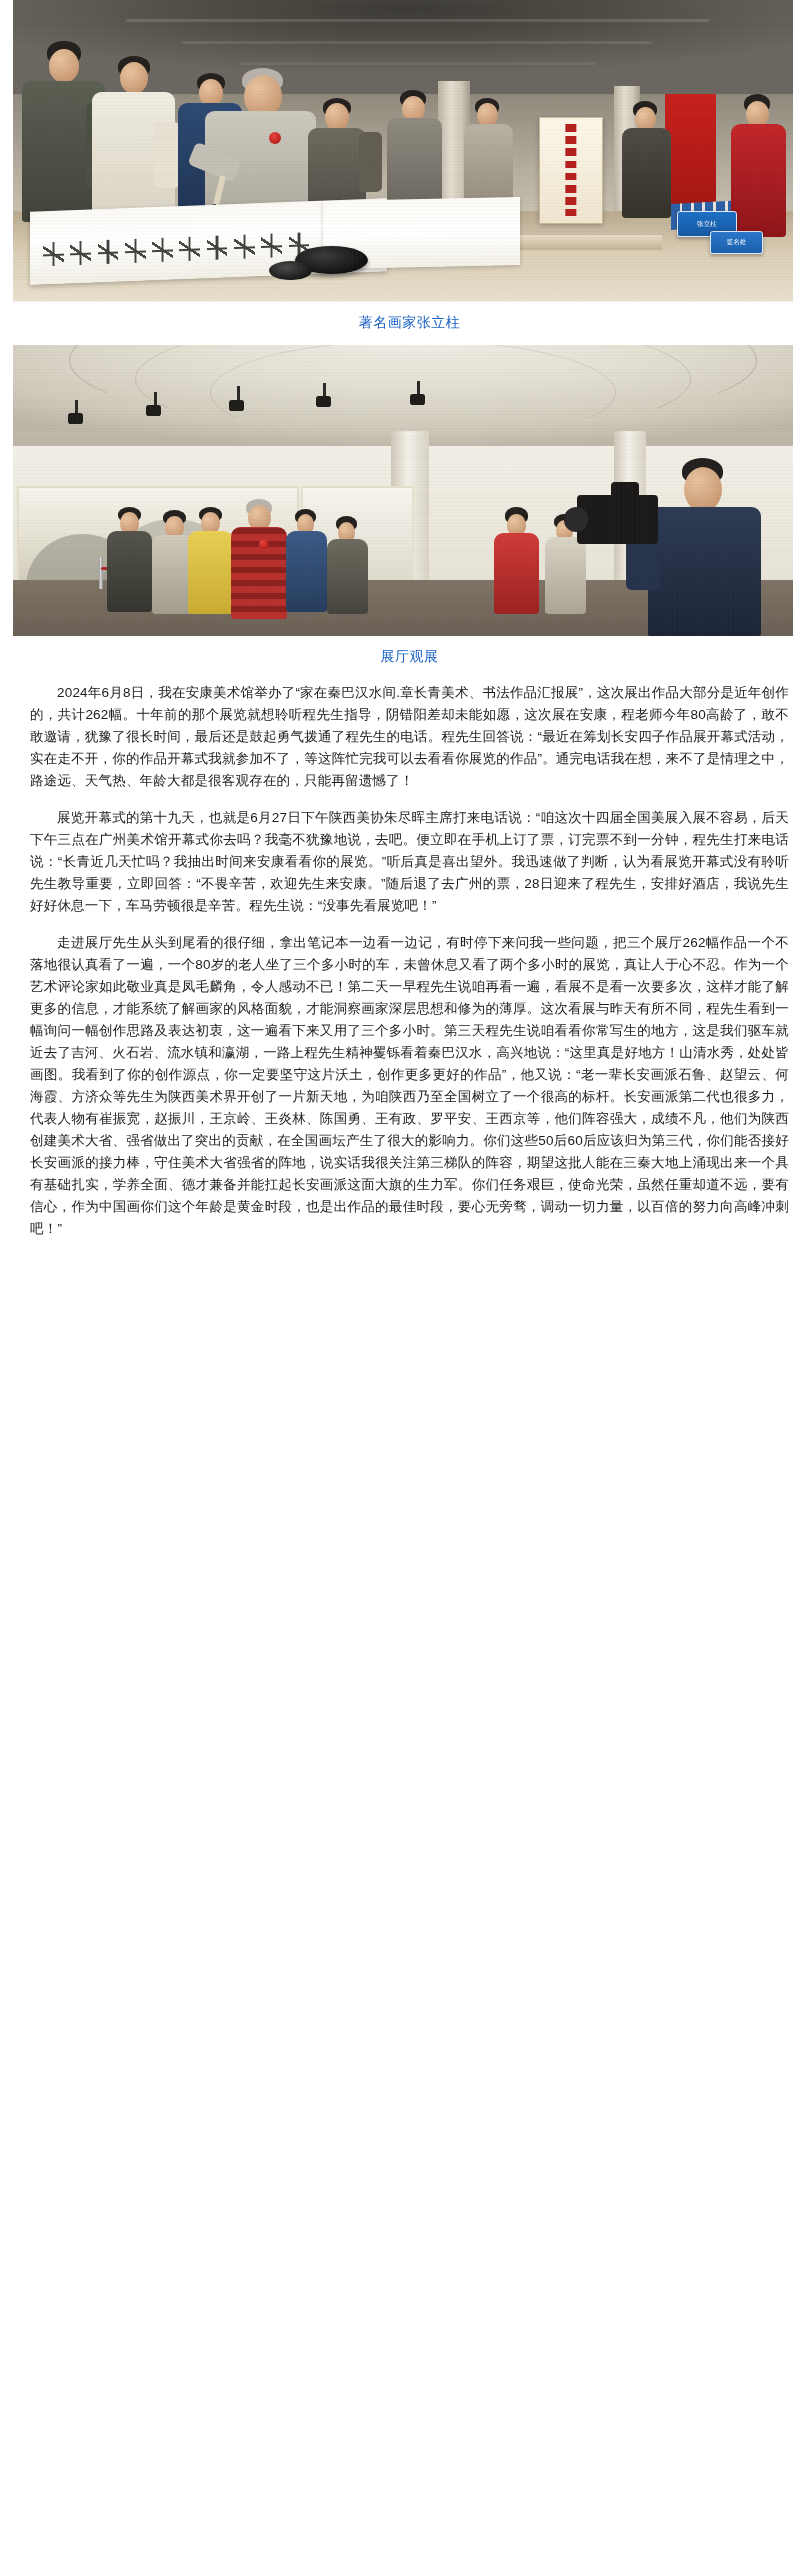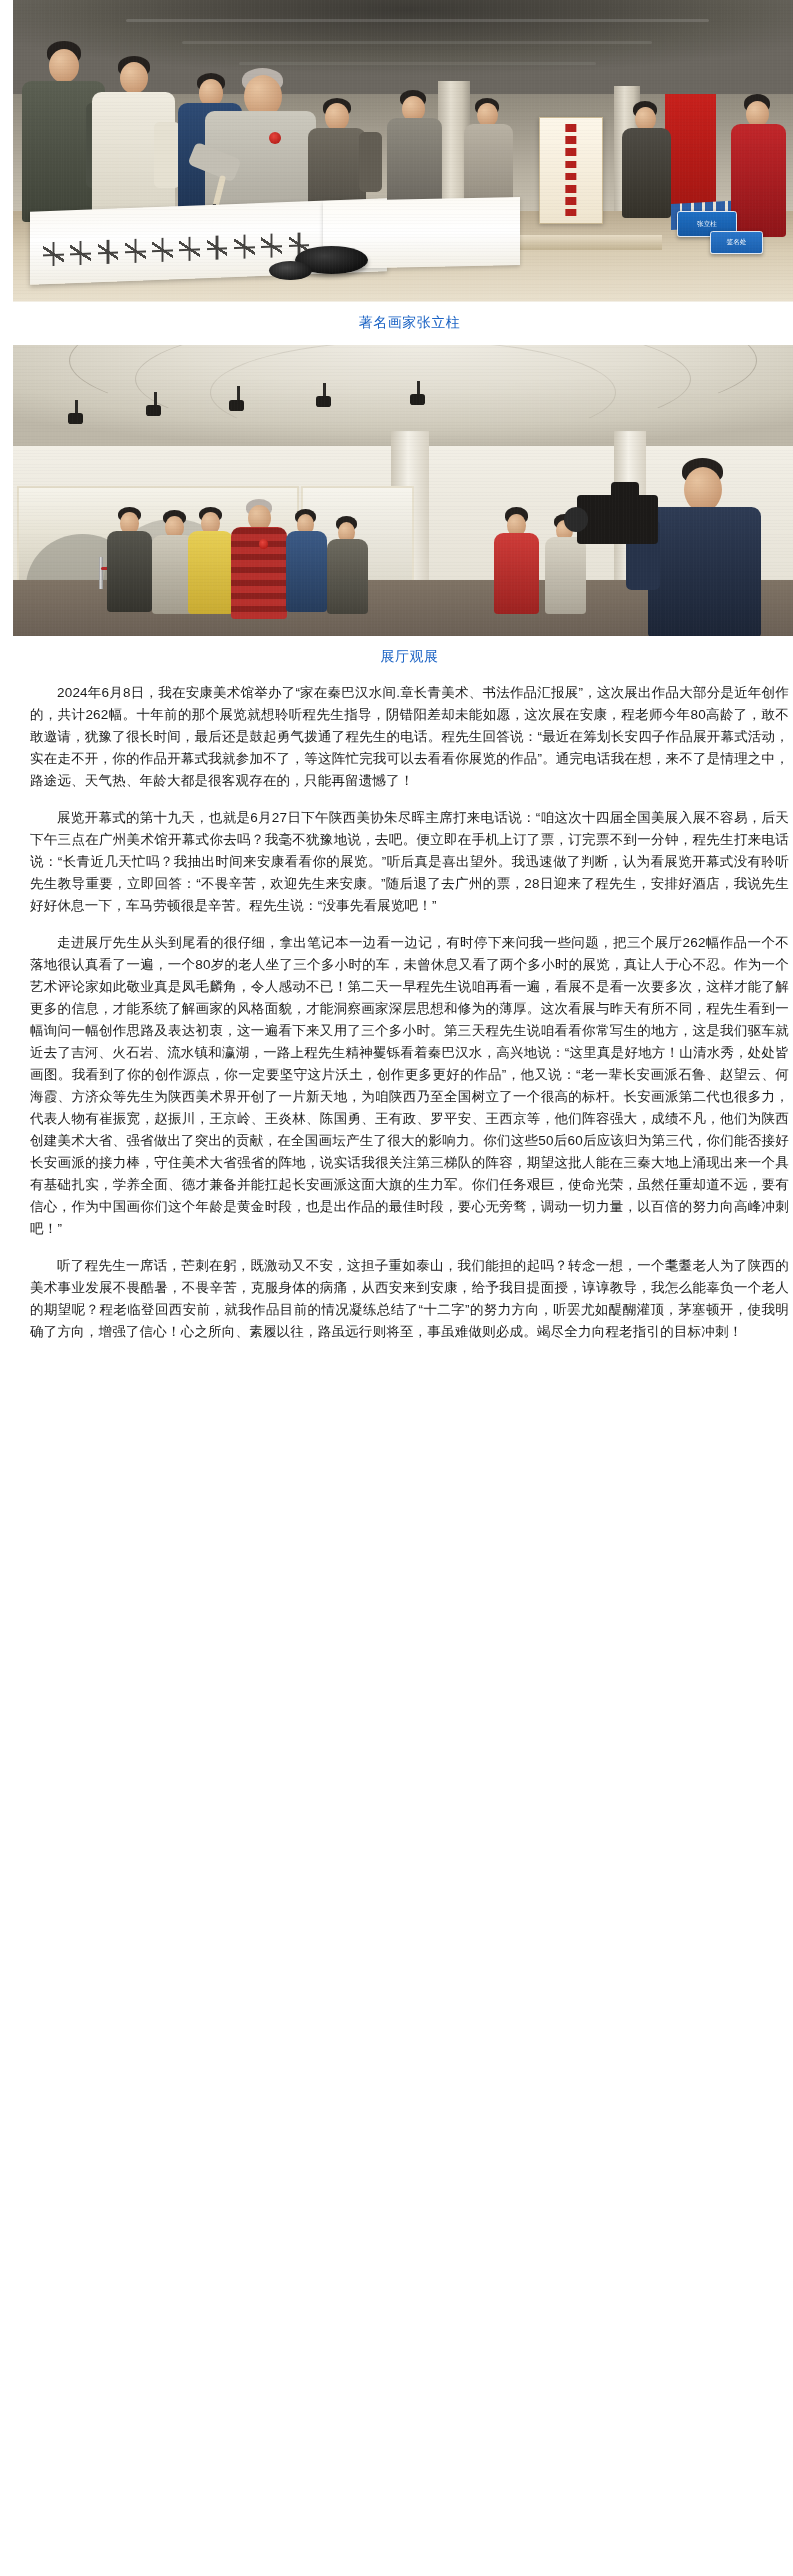--- a/index.html
+++ b/index.html
@@ -418,17 +418,16 @@
 
     <div class="noise"></div>
   </div>
 
   <div class="caption">展厅观展</div>
 
   <div class="article">
     <p>2024年6月8日，我在安康美术馆举办了“家在秦巴汉水间.章长青美术、书法作品汇报展”，这次展出作品大部分是近年创作的，共计262幅。十年前的那个展览就想聆听程先生指导，阴错阳差却未能如愿，这次展在安康，程老师今年80高龄了，敢不敢邀请，犹豫了很长时间，最后还是鼓起勇气拨通了程先生的电话。程先生回答说：“最近在筹划长安四子作品展开幕式活动，实在走不开，你的作品开幕式我就参加不了，等这阵忙完我可以去看看你展览的作品”。通完电话我在想，来不了是情理之中，路途远、天气热、年龄大都是很客观存在的，只能再留遗憾了！</p>
     <p>展览开幕式的第十九天，也就是6月27日下午陕西美协朱尽晖主席打来电话说：“咱这次十四届全国美展入展不容易，后天下午三点在广州美术馆开幕式你去吗？我毫不犹豫地说，去吧。便立即在手机上订了票，订完票不到一分钟，程先生打来电话说：“长青近几天忙吗？我抽出时间来安康看看你的展览。”听后真是喜出望外。我迅速做了判断，认为看展览开幕式没有聆听先生教导重要，立即回答：“不畏辛苦，欢迎先生来安康。”随后退了去广州的票，28日迎来了程先生，安排好酒店，我说先生好好休息一下，车马劳顿很是辛苦。程先生说：“没事先看展览吧！”</p>
     <p>走进展厅先生从头到尾看的很仔细，拿出笔记本一边看一边记，有时停下来问我一些问题，把三个展厅262幅作品一个不落地很认真看了一遍，一个80岁的老人坐了三个多小时的车，未曾休息又看了两个多小时的展览，真让人于心不忍。作为一个艺术评论家如此敬业真是凤毛麟角，令人感动不已！第二天一早程先生说咱再看一遍，看展不是看一次要多次，这样才能了解更多的信息，才能系统了解画家的风格面貌，才能洞察画家深层思想和修为的薄厚。这次看展与昨天有所不同，程先生看到一幅询问一幅创作思路及表达初衷，这一遍看下来又用了三个多小时。第三天程先生说咱看看你常写生的地方，这是我们驱车就近去了吉河、火石岩、流水镇和瀛湖，一路上程先生精神矍铄看着秦巴汉水，高兴地说：“这里真是好地方！山清水秀，处处皆画图。我看到了你的创作源点，你一定要坚守这片沃土，创作更多更好的作品”，他又说：“老一辈长安画派石鲁、赵望云、何海霞、方济众等先生为陕西美术界开创了一片新天地，为咱陕西乃至全国树立了一个很高的标杆。长安画派第二代也很多力，代表人物有崔振宽，赵振川，王京岭、王炎林、陈国勇、王有政、罗平安、王西京等，他们阵容强大，成绩不凡，他们为陕西创建美术大省、强省做出了突出的贡献，在全国画坛产生了很大的影响力。你们这些50后60后应该归为第三代，你们能否接好长安画派的接力棒，守住美术大省强省的阵地，说实话我很关注第三梯队的阵容，期望这批人能在三秦大地上涌现出来一个具有基础扎实，学养全面、德才兼备并能扛起长安画派这面大旗的生力军。你们任务艰巨，使命光荣，虽然任重却道不远，要有信心，作为中国画你们这个年龄是黄金时段，也是出作品的最佳时段，要心无旁骛，调动一切力量，以百倍的努力向高峰冲刺吧！”</p>
-    <p>听了程先生一席话，芒刺在躬，既激动又不安，这担子重如泰山，我们能担的起吗？转念一想，一个耄耋老人为了陕西的美术事业发展不畏酷暑，不畏辛苦，克服身体的病痛，从西安来到安康，给予我目提面授，谆谆教导，我怎么能辜负一个老人的期望呢？程老临登回西安前，就我作品目前的情况凝练总结了“十二字”的努力方向，听罢尤如醍醐灌顶，茅塞顿开，使我明确了方向，增强了信心！心之所向、素履以往，路虽远行则将至，事虽难做则必成。竭尽全力向程老指引的目标冲刺！</p>
   </div>
 
 </div>
 
 
 </body></html>

